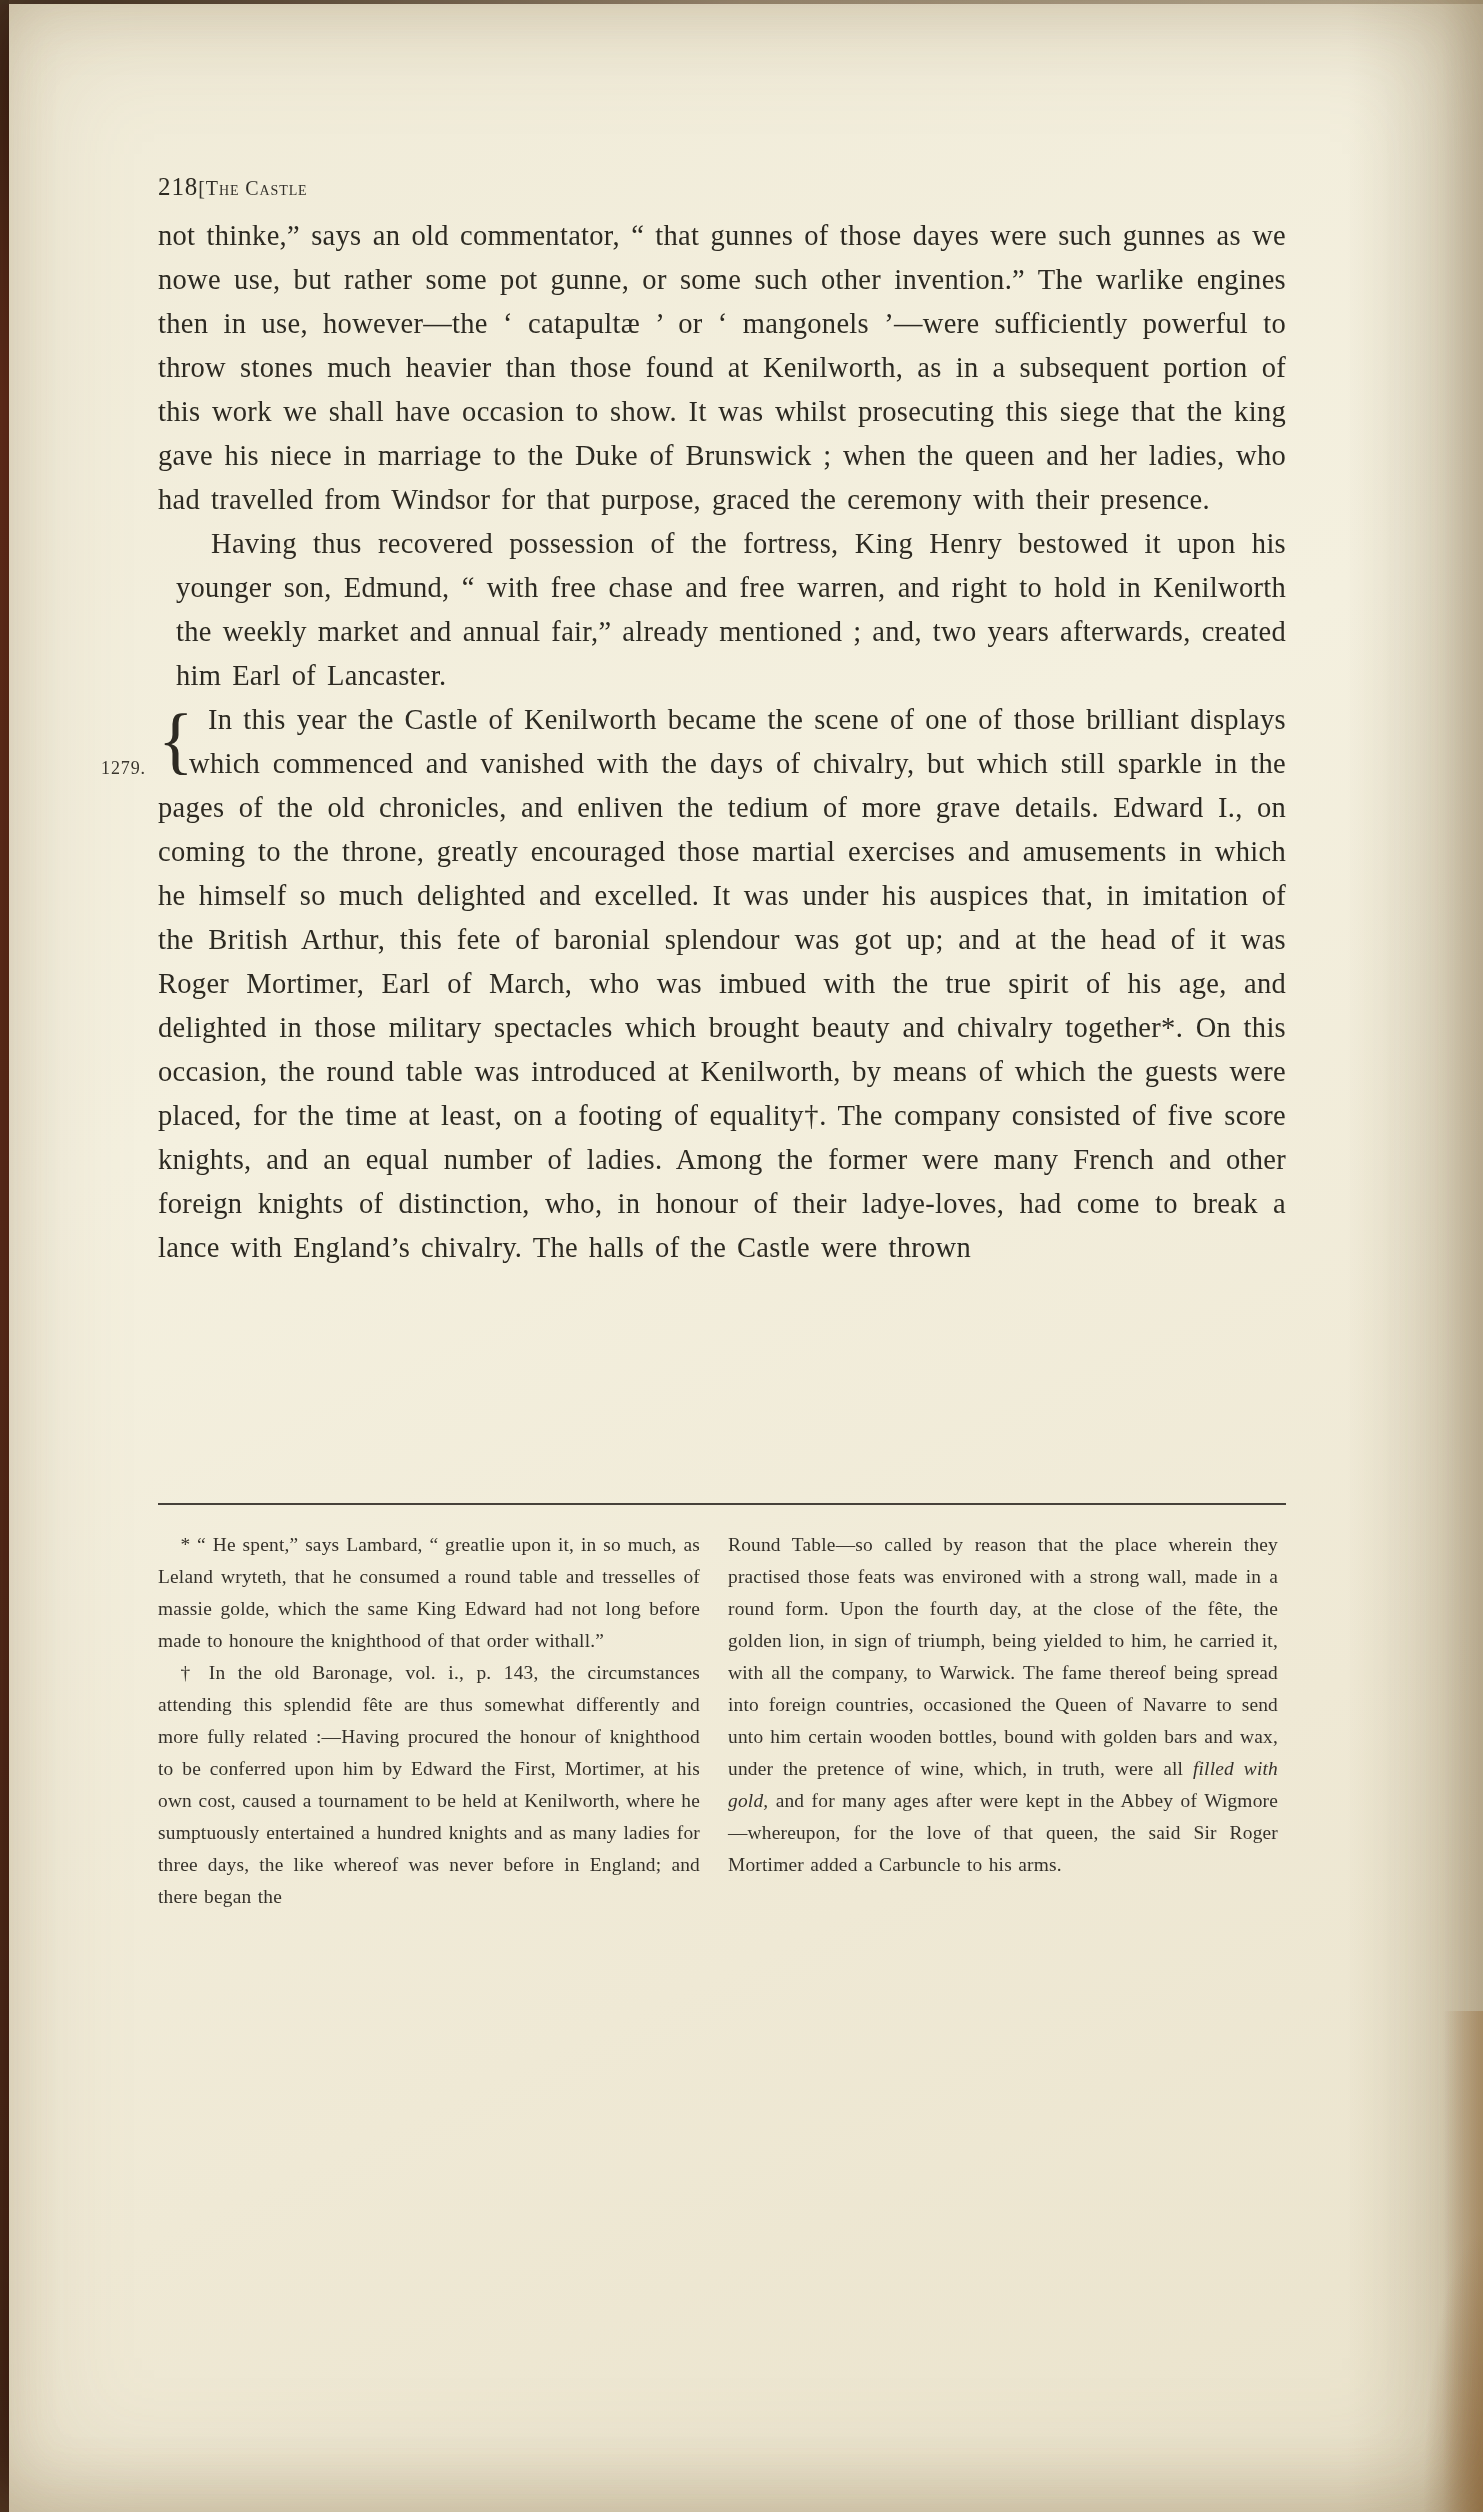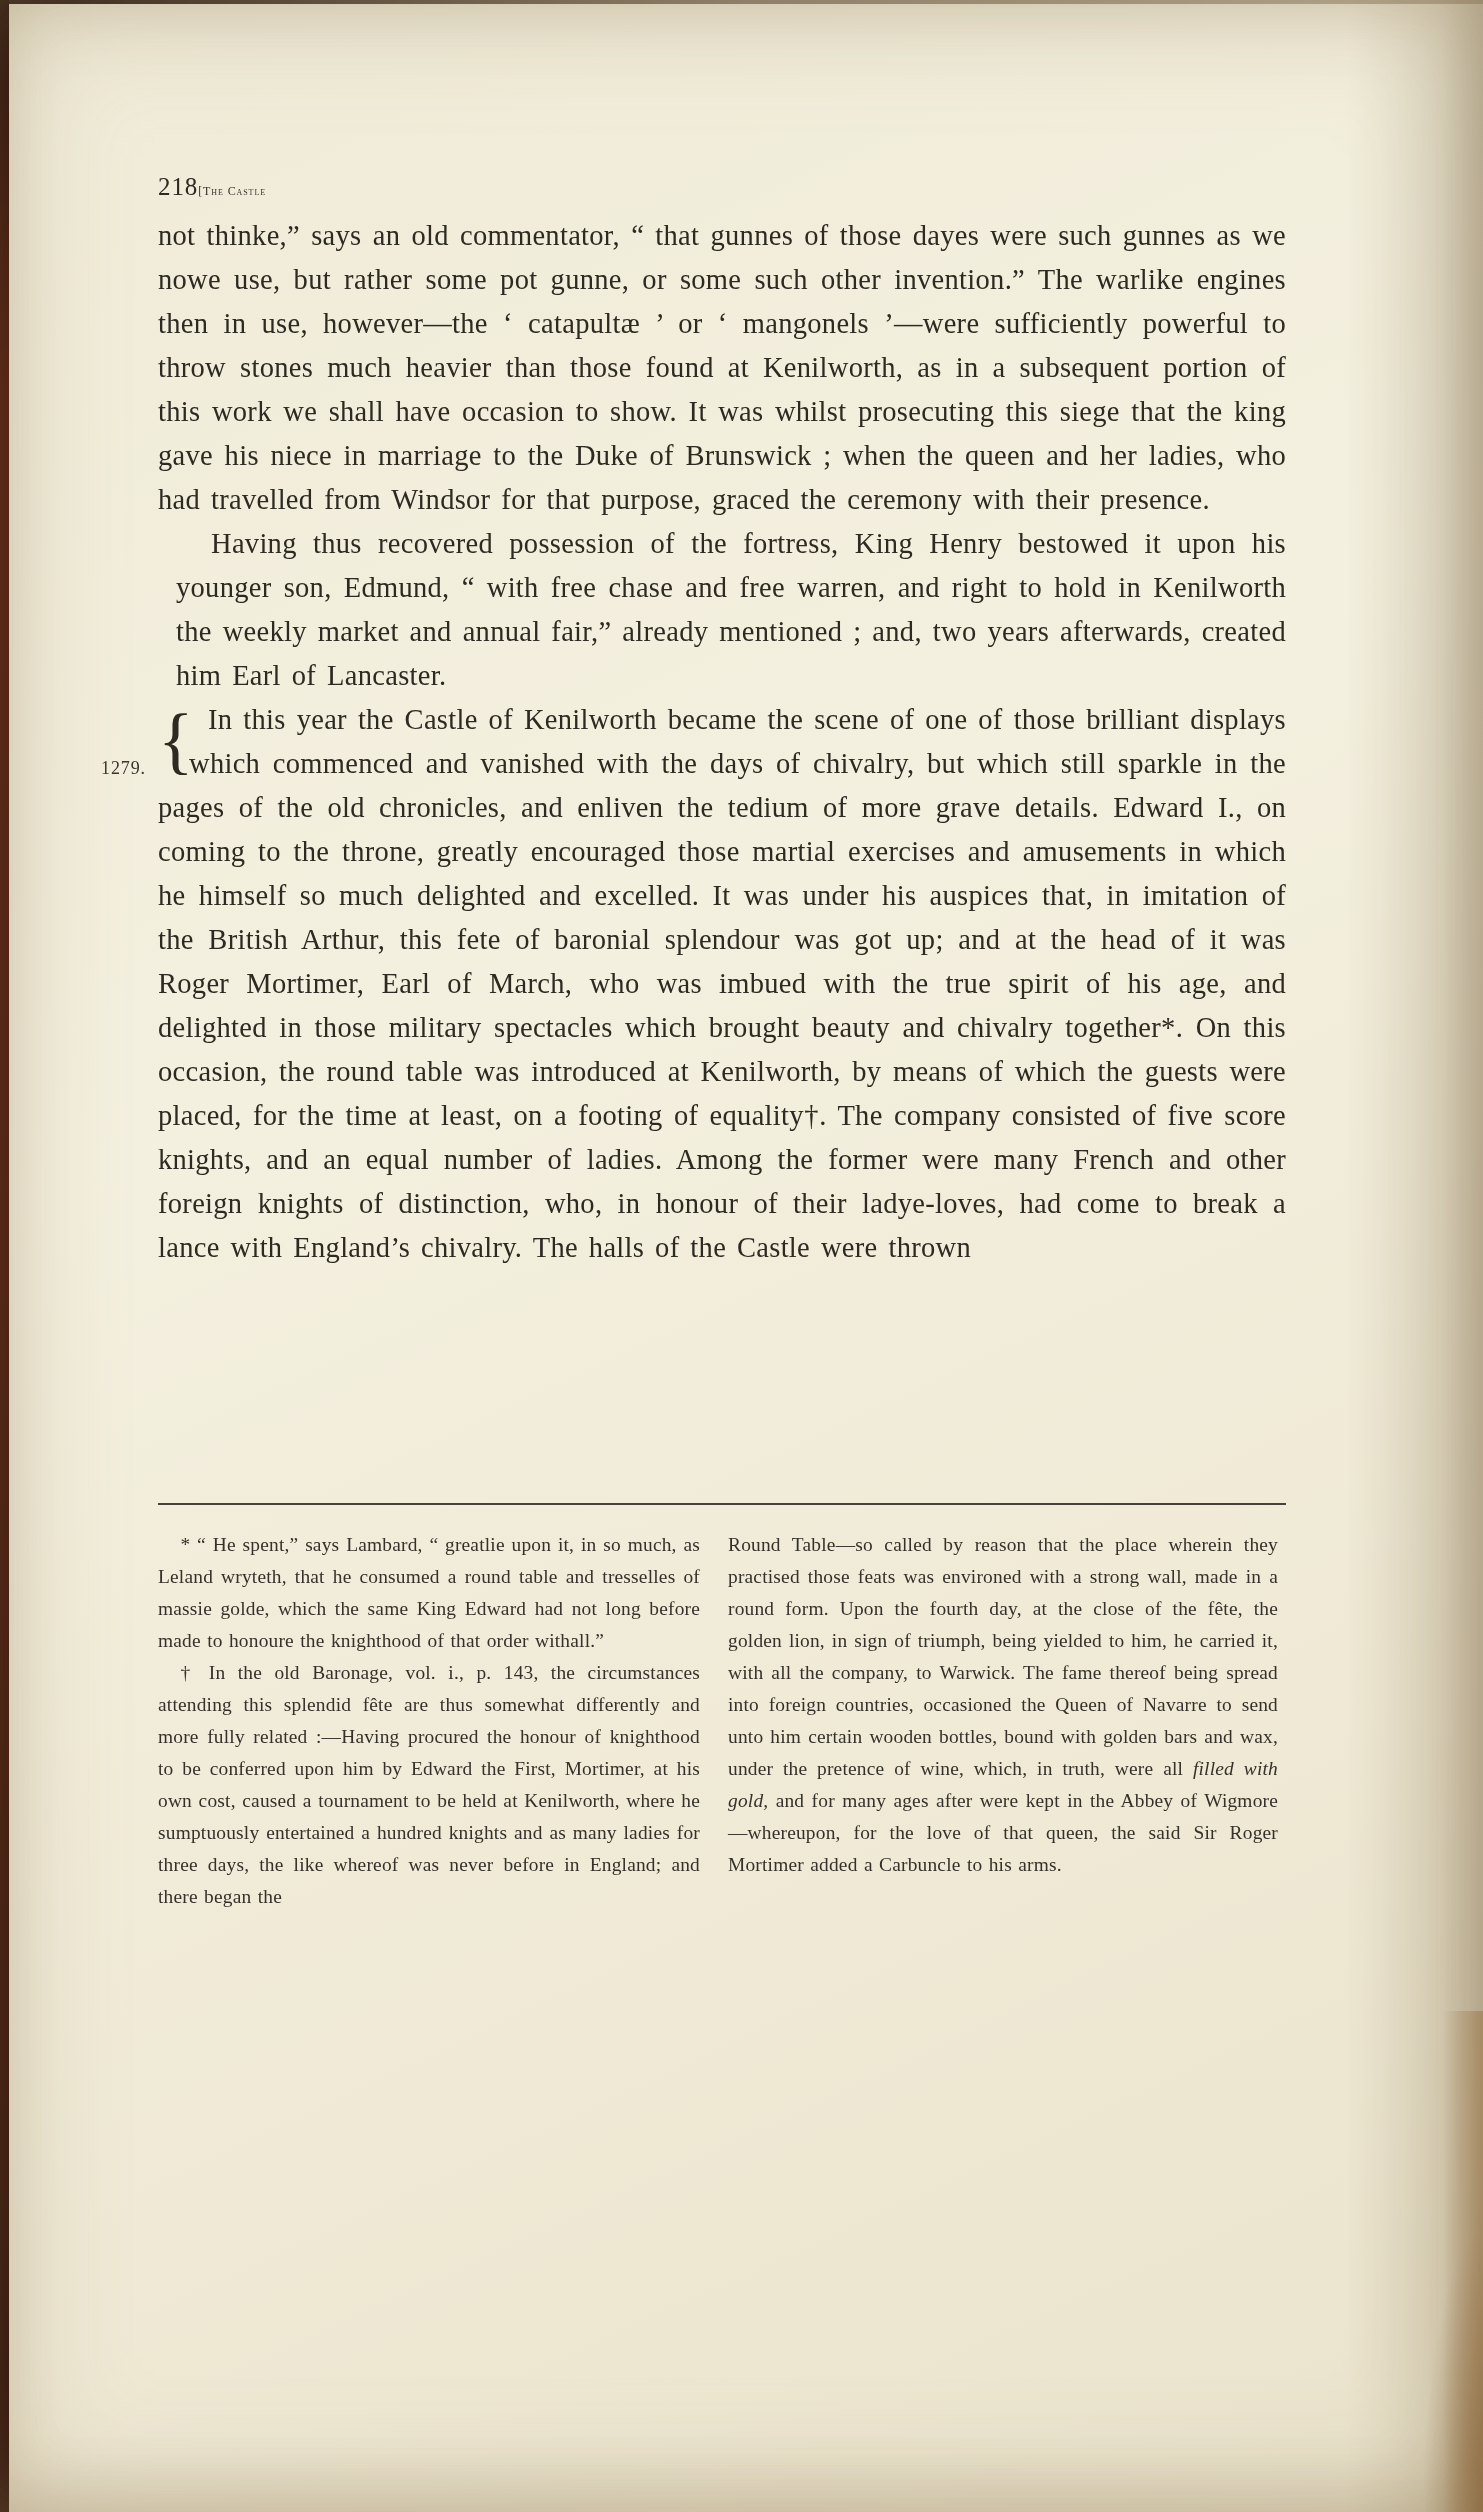--- a/index.html
+++ b/index.html
@@ -42,21 +42,21 @@
     position:absolute; left:158px; top:173px; width:1128px;
     display:flex; align-items:baseline;
   }
   .page-number { font-size:25px; letter-spacing:0.9px; }
   .running-head {
     flex:1; text-align:center;
     font-size:22.4px; letter-spacing:3.5px; word-spacing:6px;
     color:#33302a;
   }
   .header-right {
-    font-size:12px; font-variant:small-caps; letter-spacing:0.9px;
+    font-size:20px; font-variant:small-caps; letter-spacing:0.9px;
     color:#33302a;
   }
 
   .body-text {
     position:absolute; left:158px; top:214px; width:1128px;
     font-size:28.5px; line-height:44px;
     text-align:justify;
     letter-spacing:0.3px; word-spacing:3.5px;
   }
   .body-text p { text-align:justify; }

